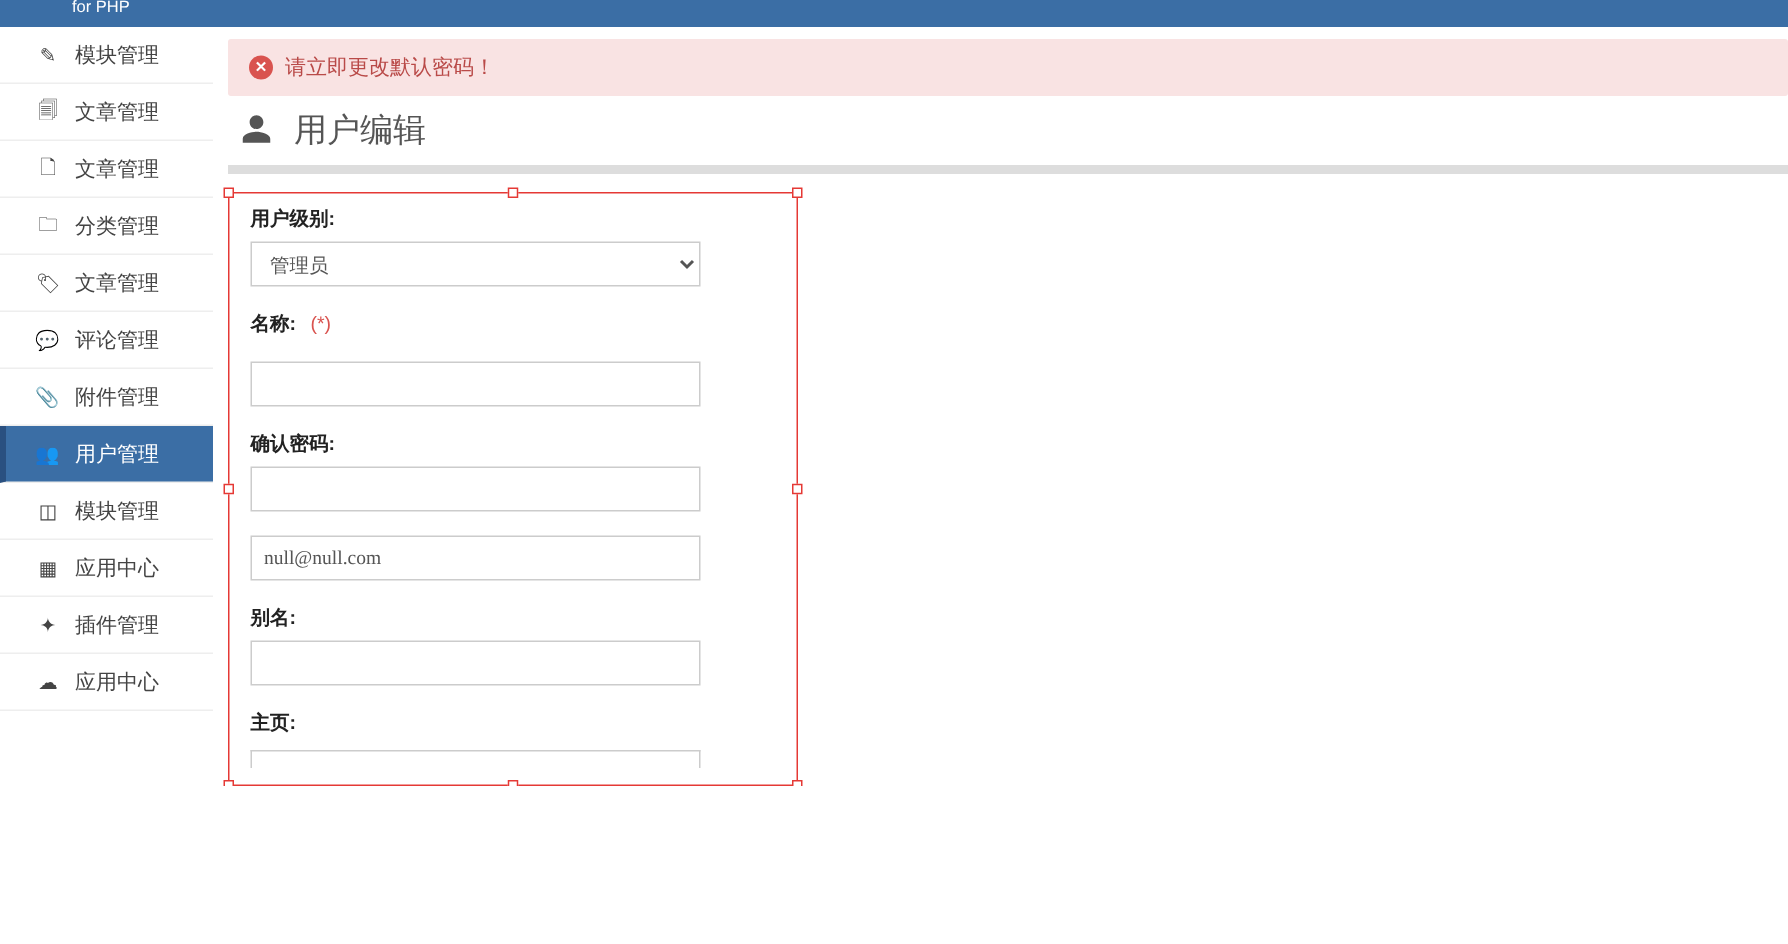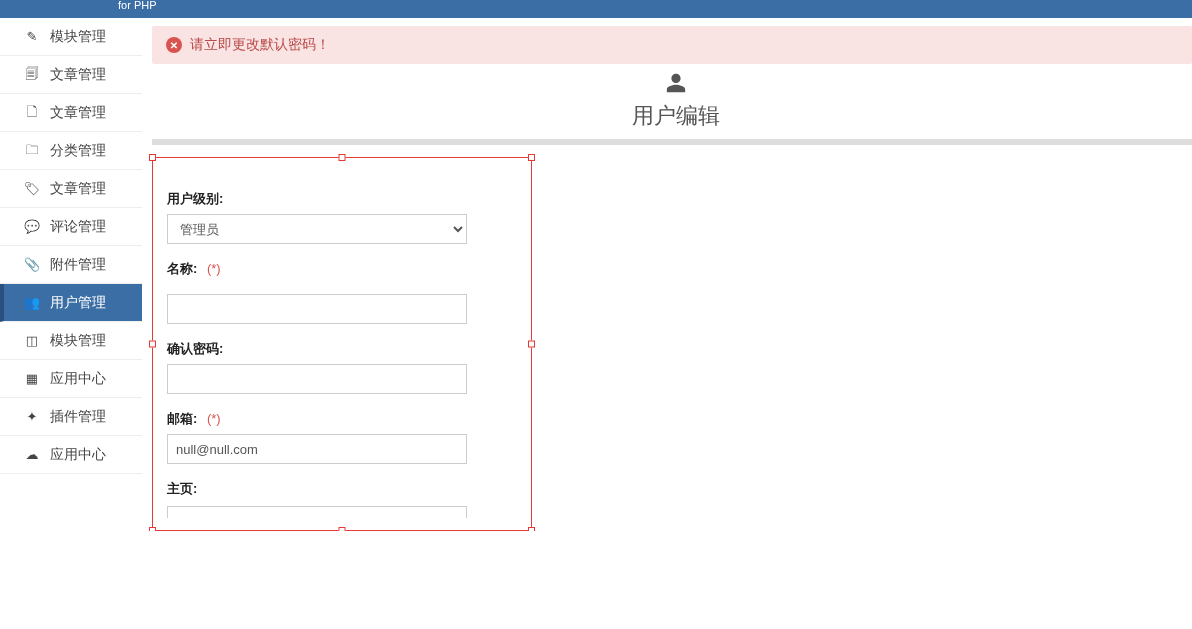--- a/index.html
+++ b/index.html
@@ -6,21 +6,21 @@
     body {
       font-family: Arial, "Microsoft YaHei", sans-serif;
       font-size: 14px;
       color: #333;
       background: #fff;
     }
     .header-strip {
       background: #3b6ea5;
       height: 18px;
       color: #fff;
-      padding-left: 118px;
+      padding-left: 48px;
       font-size: 11px;
       line-height: 10px;
       display: flex;
       align-items: flex-start;
     }
     .layout {
       display: flex;
     }
     .sidebar {
       width: 142px;
@@ -71,44 +71,43 @@
       color: #fff;
       display: inline-flex;
       align-items: center;
       justify-content: center;
       font-size: 10px;
       font-weight: bold;
     }
     .page-title-row {
       display: flex;
       align-items: center;
-      gap: 4px;
+      gap: 14px;
       margin: 4px 0 8px 8px;
-      flex-direction: column;
     }
     .page-title-icon svg {
       width: 22px;
       height: 22px;
       fill: #555;
     }
     .page-title {
       font-size: 22px;
       color: #555;
       font-weight: normal;
     }
     .gray-strip {
       height: 6px;
       background: #ddd;
       margin-bottom: 12px;
     }
     .edit-box {
       position: relative;
       width: 380px;
       border: 1px solid #e53935;
-      padding: 32px 14px 10px 14px;
+      padding: 8px 14px 10px 14px;
       margin-left: 0;
     }
     .selection-handle {
       width: 7px;
       height: 7px;
       background: #fff;
       border: 1px solid #e53935;
       position: absolute;
     }
     .h-tl { top: -4px; left: -4px; }
@@ -135,20 +134,21 @@
       margin-left: 6px;
     }
     .form-select, .form-input {
       width: 300px;
       height: 30px;
       border: 1px solid #ccc;
       padding: 0 8px;
       font-size: 13px;
       color: #555;
       background: #fff;
+      font-family: Liberation Serif, serif;
     }
     .form-select {
       appearance: auto;
     }
   </style>
 </head>
 <body>
 
 <div class="header-strip">
   <span>for PHP</span>
@@ -250,27 +250,27 @@
       <div class="form-group">
         <input class="form-input" type="password" value="" style="">
       </div>
 
       <div class="form-group">
         <label class="form-label">确认密码:</label>
         <input class="form-input" type="password" value="" style="">
       </div>
 
       <div class="form-group">
-        <label class="form-label">
-          <span>邮箱:</span>
-          <span class="required">(*)</span>
-        </label>
         <input class="form-input" type="text" value="null@null.com" style="">
       </div>
 
+      <div class="form-group">
+        <label class="form-label">别名:</label>
+        <input class="form-input" type="text" value="" style="">
+      </div>
 
       <div class="form-group" style="margin-bottom:0">
         <label class="form-label">主页:</label>
         <input class="form-input" type="text" style="height: 12px; border-bottom: none;" value="">
       </div>
     </div>
   </div>
 </div>
 
 </body></html>

